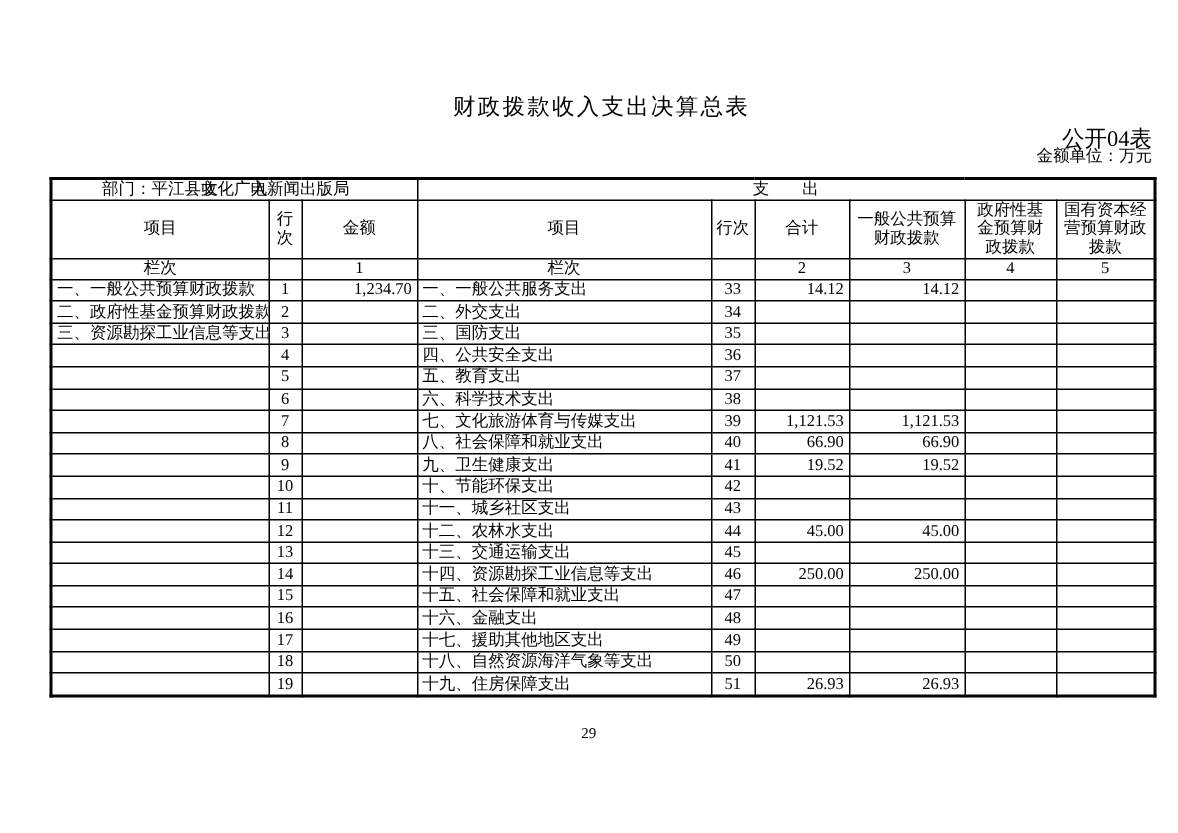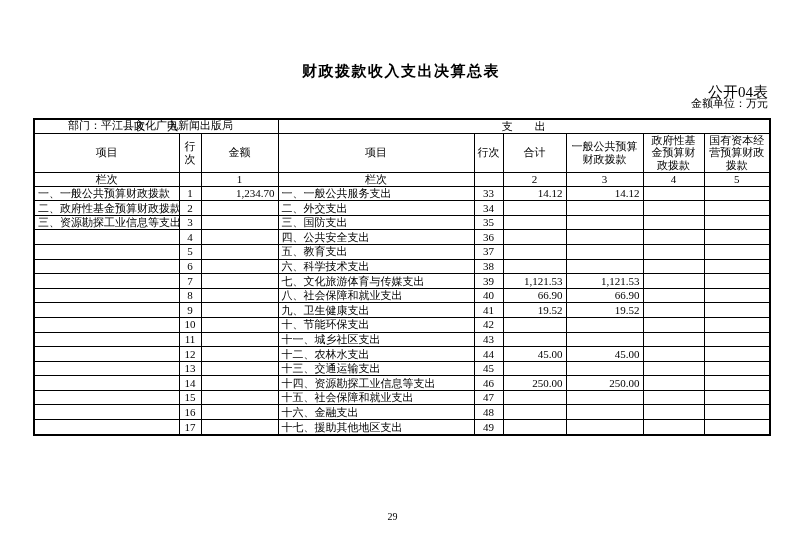--- a/index.html
+++ b/index.html
@@ -5,21 +5,21 @@
   html,body{margin:0;padding:0;background:#fff;}
   body{
     width:785px;height:555px;
     font-family:"Liberation Serif","DejaVu Serif",serif;
     color:#000;
   }
   .page{position:relative;width:785px;height:555px;background:#fff;overflow:hidden;}
 
   .doc-title{
     position:absolute;top:62px;left:33px;width:736px;
-    text-align:center;font-size:15px;font-weight:bold;letter-spacing:1.5px;
+    text-align:center;font-size:15px;font-weight:normal;letter-spacing:1.5px;
   }
   .table-code{
     position:absolute;top:83px;right:17px;font-size:15px;text-align:right;
   }
   .unit-label{
     position:absolute;top:96px;right:17px;font-size:11px;text-align:right;
   }
   .department{
     position:absolute;top:96px;left:68px;font-size:11px;margin-top:22px;
   }
@@ -35,21 +35,21 @@
     padding:0 3px;overflow:hidden;vertical-align:middle;
   }
   tr.section-row td{height:12px;text-align:center;padding:0;}
   tr.head-row td{height:37px;text-align:center;}
   tr.lanci-row td{height:13px;text-align:center;}
   tr.data-row td{height:13.6px;}
   td.item{text-align:left;white-space:nowrap;font-size:10.5px;}
   td.num{text-align:center;}
   td.amt{text-align:right;white-space:nowrap;}
   .page-number{
-    position:absolute;top:511px;left:0;width:785px;
+    position:absolute;top:484px;left:0;width:785px;
     text-align:center;font-size:10px;
   }
 </style>
 </head>
 <body>
 
 <div class="page">
 
   <div class="doc-title">财政拨款收入支出决算总表</div>
   <div class="table-code">公开04表</div>
@@ -277,17 +277,39 @@
     <td class="item"></td>
     <td class="num">17</td>
     <td class="amt"></td>
     <td class="item">十七、援助其他地区支出</td>
     <td class="num">49</td>
     <td class="amt"></td>
     <td class="amt"></td>
     <td class="amt"></td>
     <td class="amt"></td>
   </tr>
+        <tr class="data-row">
+    <td class="item"></td>
+    <td class="num">18</td>
+    <td class="amt"></td>
+    <td class="item">十八、自然资源海洋气象等支出</td>
+    <td class="num">50</td>
+    <td class="amt"></td>
+    <td class="amt"></td>
+    <td class="amt"></td>
+    <td class="amt"></td>
+  </tr>
+        <tr class="data-row">
+    <td class="item"></td>
+    <td class="num">19</td>
+    <td class="amt"></td>
+    <td class="item">十九、住房保障支出</td>
+    <td class="num">51</td>
+    <td class="amt">26.93</td>
+    <td class="amt">26.93</td>
+    <td class="amt"></td>
+    <td class="amt"></td>
+  </tr>
       </tbody>
   </table>
 
   <div class="page-number">29</div>
 </div>
 
 </body></html>

